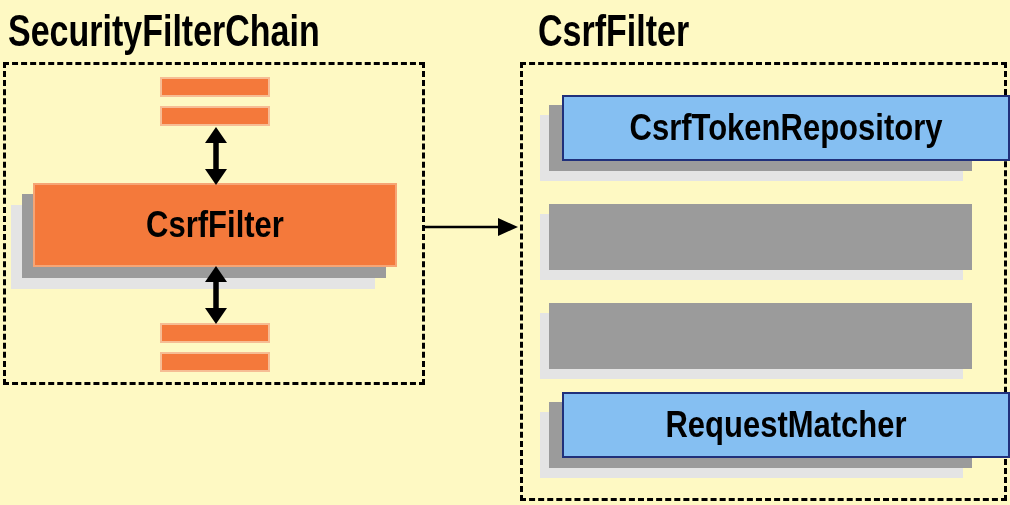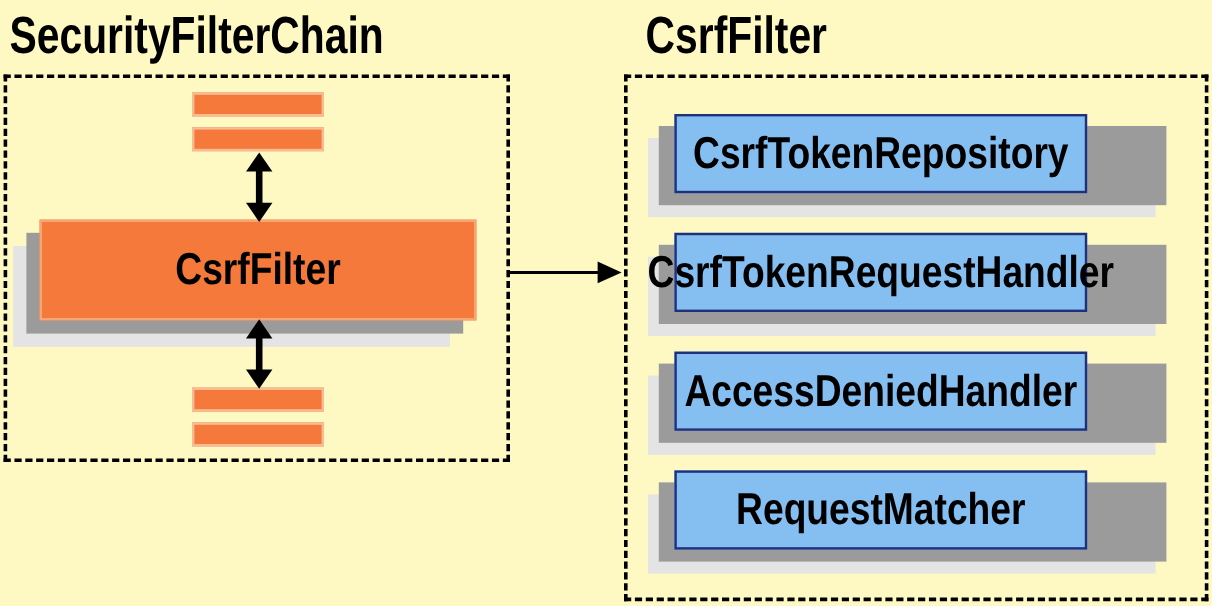--- a/index.html
+++ b/index.html
@@ -60,21 +60,21 @@
     display: flex;
     align-items: center;
     justify-content: center;
   }
   .orange-shadow-dark  { left: 22px; top: 194px; width: 364px; height: 84px; }
   .orange-shadow-light { left: 11px; top: 205px; width: 364px; height: 84px; }
 
   .blue-box {
     position: absolute;
     left: 562px;
-    width: 344px; height: 66px;
+    width: 448px; height: 66px;
     background: #85bff2;
     border: 2px solid #20307b;
     display: flex;
     align-items: center;
     justify-content: center;
   }
   .blue-shadow-dark  { left: 549px; width: 423px; height: 66px; }
   .blue-shadow-light { left: 540px; width: 423px; height: 66px; }
 
   .box-label {
@@ -118,29 +118,23 @@
   <div class="dashed-panel panel-csrf"></div>
 
   <div class="shadow shadow-light blue-shadow-light" style="top:115px;"></div>
   <div class="shadow shadow-dark blue-shadow-dark" style="top:105px;"></div>
   <div class="blue-box" style="top:95px;">
     <span class="box-label">CsrfTokenRepository</span>
   </div>
 
   <div class="shadow shadow-light blue-shadow-light" style="top:214px;"></div>
   <div class="shadow shadow-dark blue-shadow-dark" style="top:204px;"></div>
-  <div class="blue-box" style="top:194px;">
-    <span class="box-label">CsrfTokenRequestHandler</span>
-  </div>
 
   <div class="shadow shadow-light blue-shadow-light" style="top:313px;"></div>
   <div class="shadow shadow-dark blue-shadow-dark" style="top:303px;"></div>
-  <div class="blue-box" style="top:293px;">
-    <span class="box-label">AccessDeniedHandler</span>
-  </div>
 
   <div class="shadow shadow-light blue-shadow-light" style="top:412px;"></div>
   <div class="shadow shadow-dark blue-shadow-dark" style="top:402px;"></div>
   <div class="blue-box" style="top:392px;text-align:center;">
     <span class="box-label">RequestMatcher</span>
   </div>
 
   <svg class="arrow-layer" viewBox="0 0 1010 505">
 
     <g>

